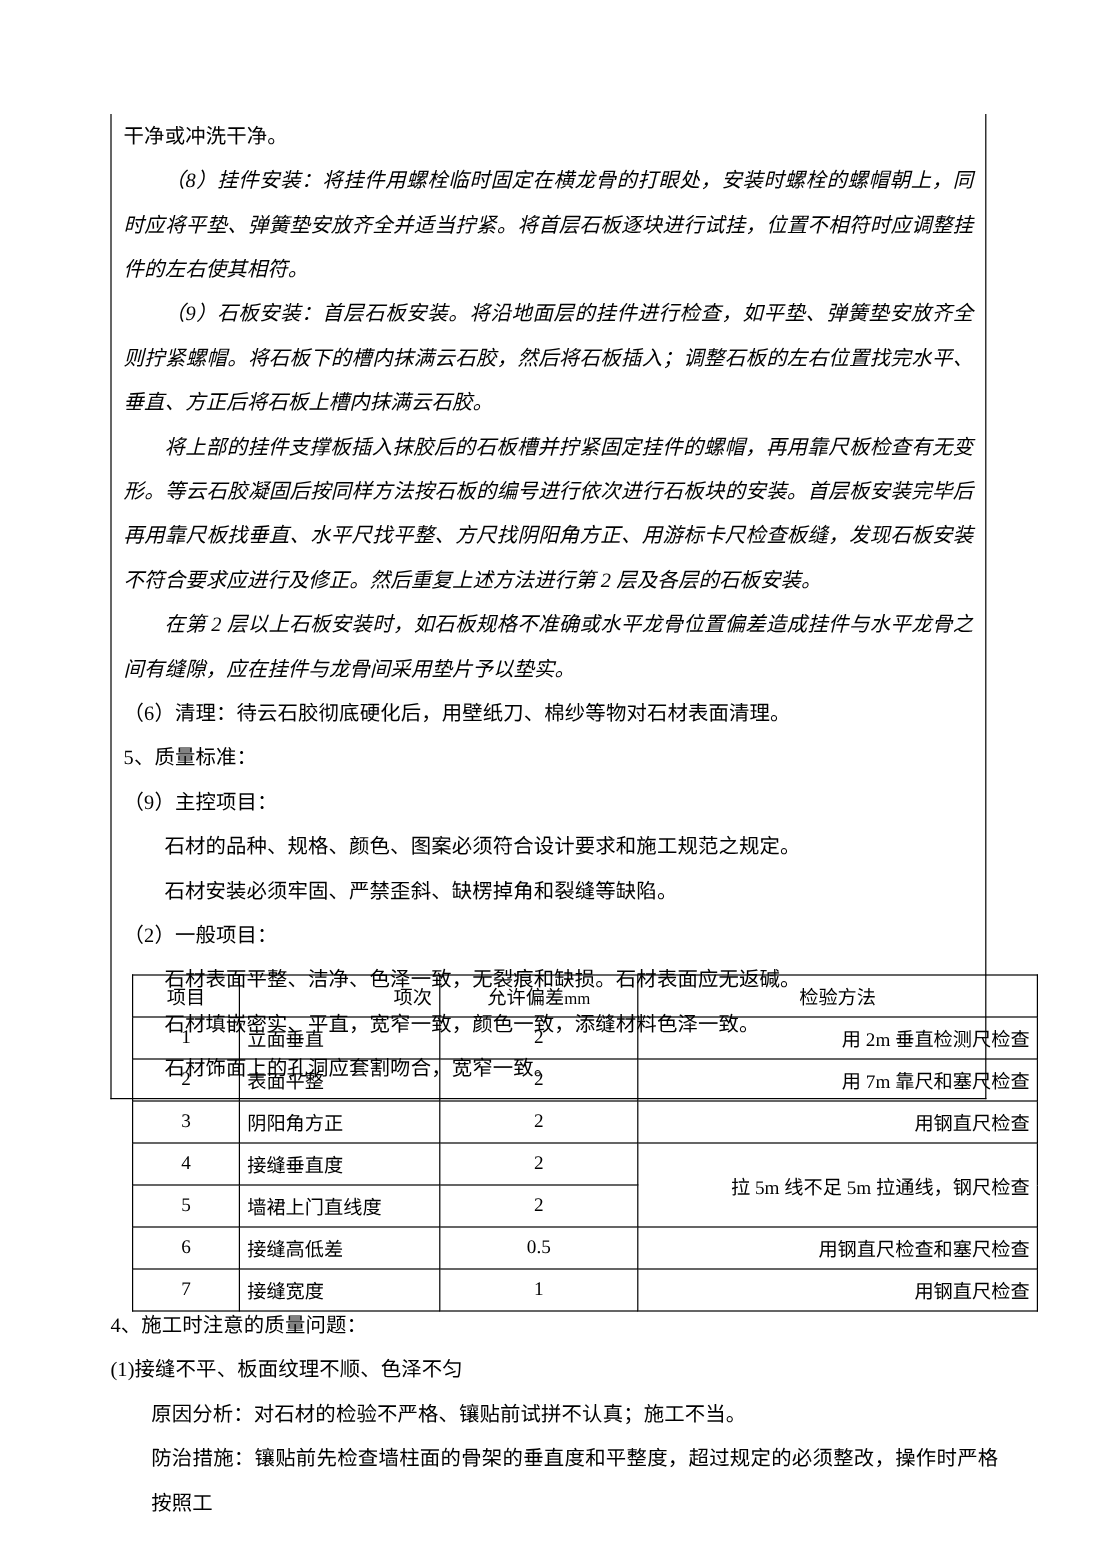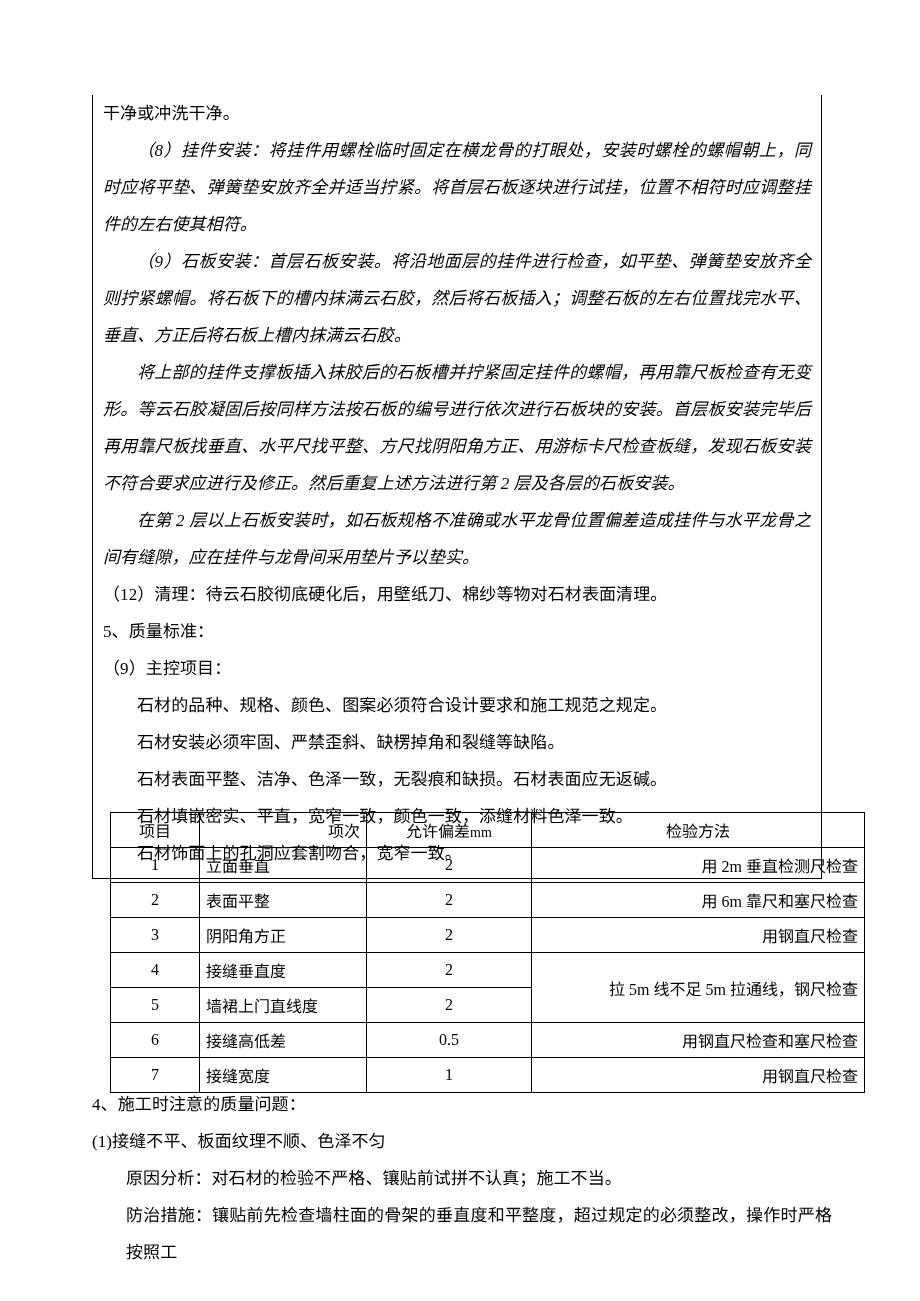--- a/index.html
+++ b/index.html
@@ -91,25 +91,26 @@
 <body>
 
 <div class="page">
 
   <div class="text-frame" id="frame-paras">
       <p class="para indent1">干净或冲洗干净。</p>
       <p class="para indent2">（8）挂件安装：将挂件用螺栓临时固定在横龙骨的打眼处，安装时螺栓的螺帽朝上，同时应将平垫、弹簧垫安放齐全并适当拧紧。将首层石板逐块进行试挂，位置不相符时应调整挂件的左右使其相符。</p>
       <p class="para indent2">（9）石板安装：首层石板安装。将沿地面层的挂件进行检查，如平垫、弹簧垫安放齐全则拧紧螺帽。将石板下的槽内抹满云石胶，然后将石板插入；调整石板的左右位置找完水平、垂直、方正后将石板上槽内抹满云石胶。</p>
       <p class="para indent2">将上部的挂件支撑板插入抹胶后的石板槽并拧紧固定挂件的螺帽，再用靠尺板检查有无变形。等云石胶凝固后按同样方法按石板的编号进行依次进行石板块的安装。首层板安装完毕后再用靠尺板找垂直、水平尺找平整、方尺找阴阳角方正、用游标卡尺检查板缝，发现石板安装不符合要求应进行及修正。然后重复上述方法进行第 2 层及各层的石板安装。</p>
       <p class="para indent2">在第 2 层以上石板安装时，如石板规格不准确或水平龙骨位置偏差造成挂件与水平龙骨之间有缝隙，应在挂件与龙骨间采用垫片予以垫实。</p>
-      <p class="para indent1">（12）清理：待云石胶彻底硬化后，用壁纸刀、棉纱等物对石材表面清理。</p>
+      <p class="para indent1">（6）清理：待云石胶彻底硬化后，用壁纸刀、棉纱等物对石材表面清理。</p>
       <p class="para indent1">5、质量标准：</p>
       <p class="para indent1">（9）主控项目：</p>
       <p class="para sub">石材的品种、规格、颜色、图案必须符合设计要求和施工规范之规定。</p>
       <p class="para sub">石材安装必须牢固、严禁歪斜、缺楞掉角和裂缝等缺陷。</p>
+      <p class="para indent1">（2）一般项目：</p>
       <p class="para sub">石材表面平整、洁净、色泽一致，无裂痕和缺损。石材表面应无返碱。</p>
       <p class="para sub">石材填嵌密实、平直，宽窄一致，颜色一致，添缝材料色泽一致。</p>
       <p class="para sub">石材饰面上的孔洞应套割吻合，宽窄一致。</p>
     </div>
 
   <div class="dev-table-wrap">
     <table class="dev-table">
       <thead>
         <tr>
           <th class="col-item">项目</th>
@@ -122,21 +123,21 @@
           <tr>
             <td class="col-item">1</td>
             <td class="col-sub">立面垂直</td>
             <td class="col-dev">2</td>
             <td class="col-method">用 2m 垂直检测尺检查</td>
           </tr>
           <tr>
             <td class="col-item">2</td>
             <td class="col-sub">表面平整</td>
             <td class="col-dev">2</td>
-            <td class="col-method">用 6m 靠尺和塞尺检查</td>
+            <td class="col-method">用 7m 靠尺和塞尺检查</td>
           </tr>
           <tr>
             <td class="col-item">3</td>
             <td class="col-sub">阴阳角方正</td>
             <td class="col-dev">2</td>
             <td class="col-method">用钢直尺检查</td>
           </tr>
           <tr>
             <td class="col-item">4</td>
             <td class="col-sub">接缝垂直度</td>

